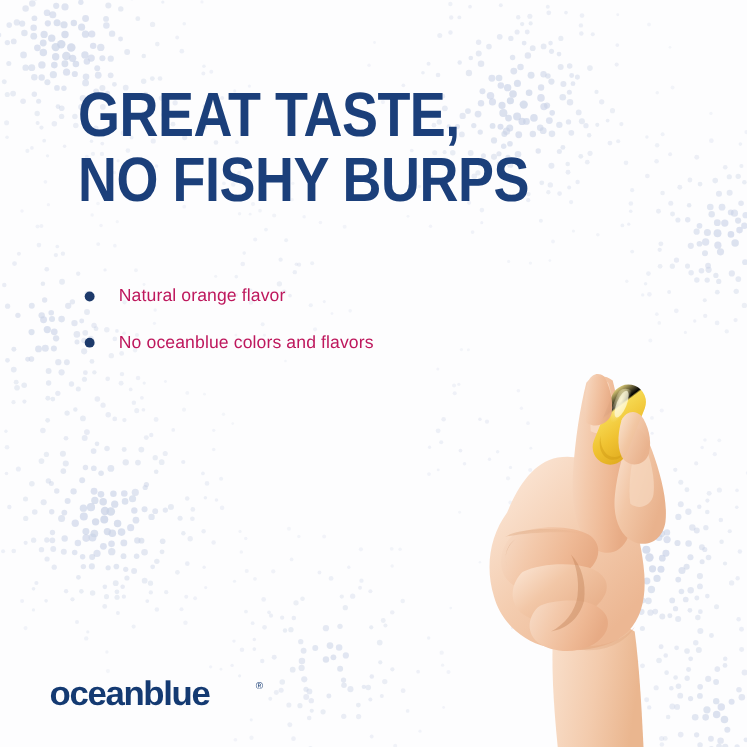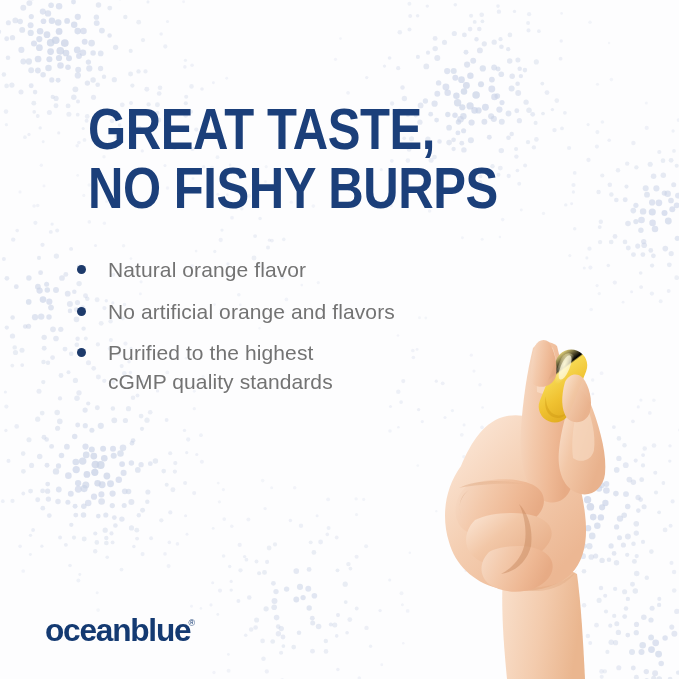--- a/index.html
+++ b/index.html
@@ -29,23 +29,22 @@
     position:absolute;
     inset:0;
     width:679px; height:679px;
     pointer-events:none;
   }
 
   
   #headline {
     position:absolute;
     left:71px;
-    top:100px;
+    top:76px;
     width:470px;
-    margin-left:17px;
   }
   .headline-line {
     font-family:"Liberation Sans Narrow","Liberation Sans", sans-serif;
     font-weight:bold;
     font-size:57px;
     line-height:59px;
     letter-spacing:-0.5px;
     color:#1b3f7a;
     transform:scaleX(0.86);
     transform-origin:left center;
@@ -67,35 +66,36 @@
   .bullet-dot {
     position:absolute;
     left:5px;
     top:9px;
     width:9px; height:9px;
     border-radius:50%;
     background:#1d3a6b;
   }
   .bullet-text {
     font-family:"Liberation Sans", sans-serif;
-    font-size:21px;
+    font-size:16px;
     line-height:28.5px;
     font-weight:normal;
-    color:#737373;
+    color:#be185d;
     letter-spacing:0.1px;
     white-space:pre-line;
   }
 
   
   #logo {
     position:absolute;
     left:45px;
     top:614px;
     display:flex;
     align-items:flex-start;
+    gap:44px;
   }
   #logo-word {
     font-family:"Liberation Sans", sans-serif;
     font-weight:bold;
     font-size:31px;
     line-height:33px;
     letter-spacing:-1.2px;
     color:#143a72;
     transform:scaleX(1.02);
     transform-origin:left center;
@@ -1438,28 +1438,23 @@
 
     <div class="bullet-item">
       <span class="bullet-dot"></span>
       <div class="bullet-text">Natural orange flavor</div>
     </div>
 
 
 
     <div class="bullet-item">
       <span class="bullet-dot"></span>
-      <div class="bullet-text">No artificial orange and flavors</div>
+      <div class="bullet-text">No oceanblue colors and flavors</div>
     </div>
 
-    <div class="bullet-item">
-      <span class="bullet-dot"></span>
-      <div class="bullet-text">Purified to the highest
-cGMP quality standards</div>
-    </div>
 
   </div>
 
   <div id="logo">
     <span id="logo-word">oceanblue</span>
     <span id="logo-tm">®</span>
   </div>
 
 </div>
 

